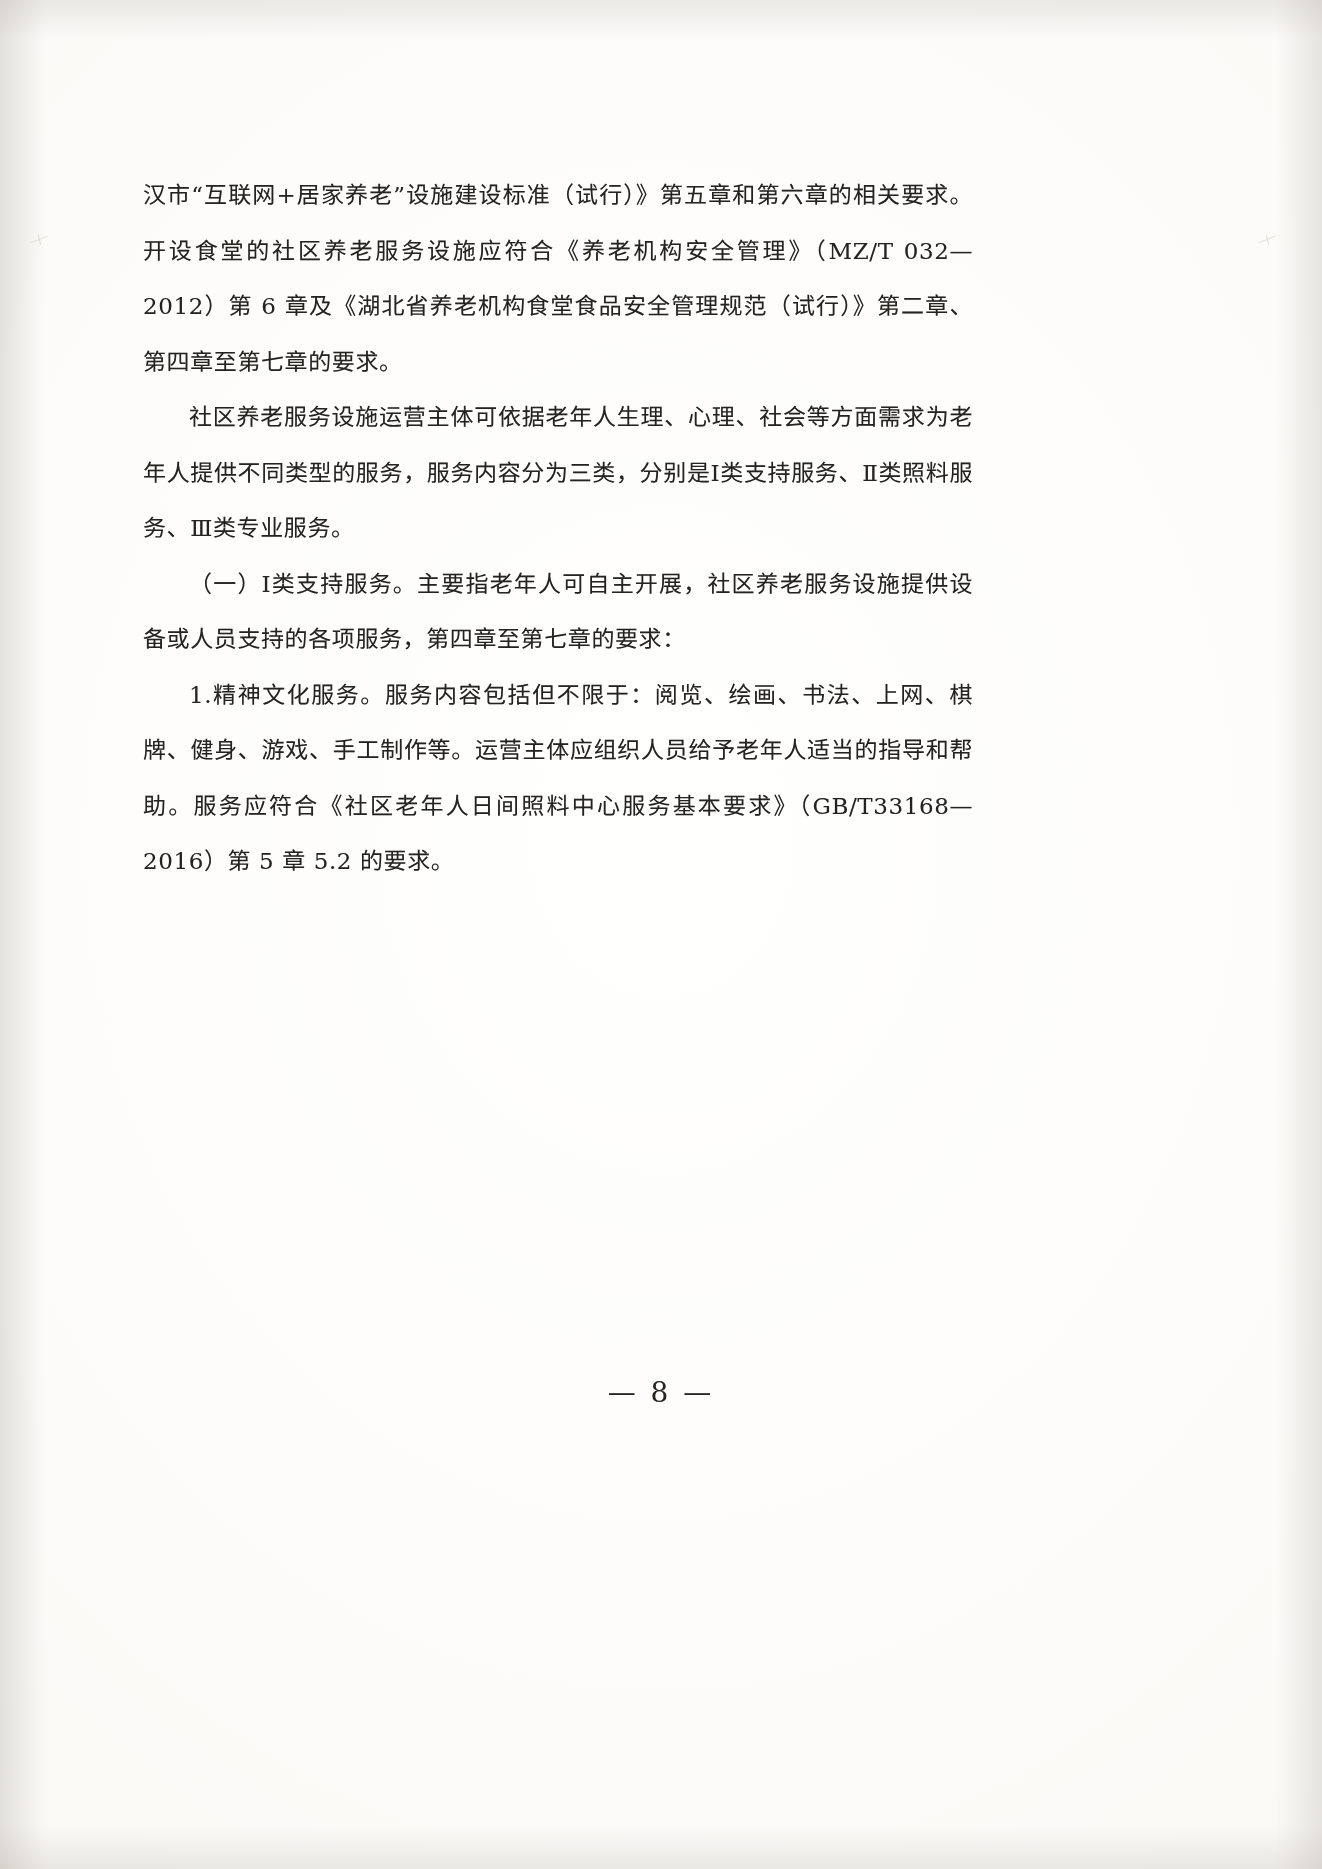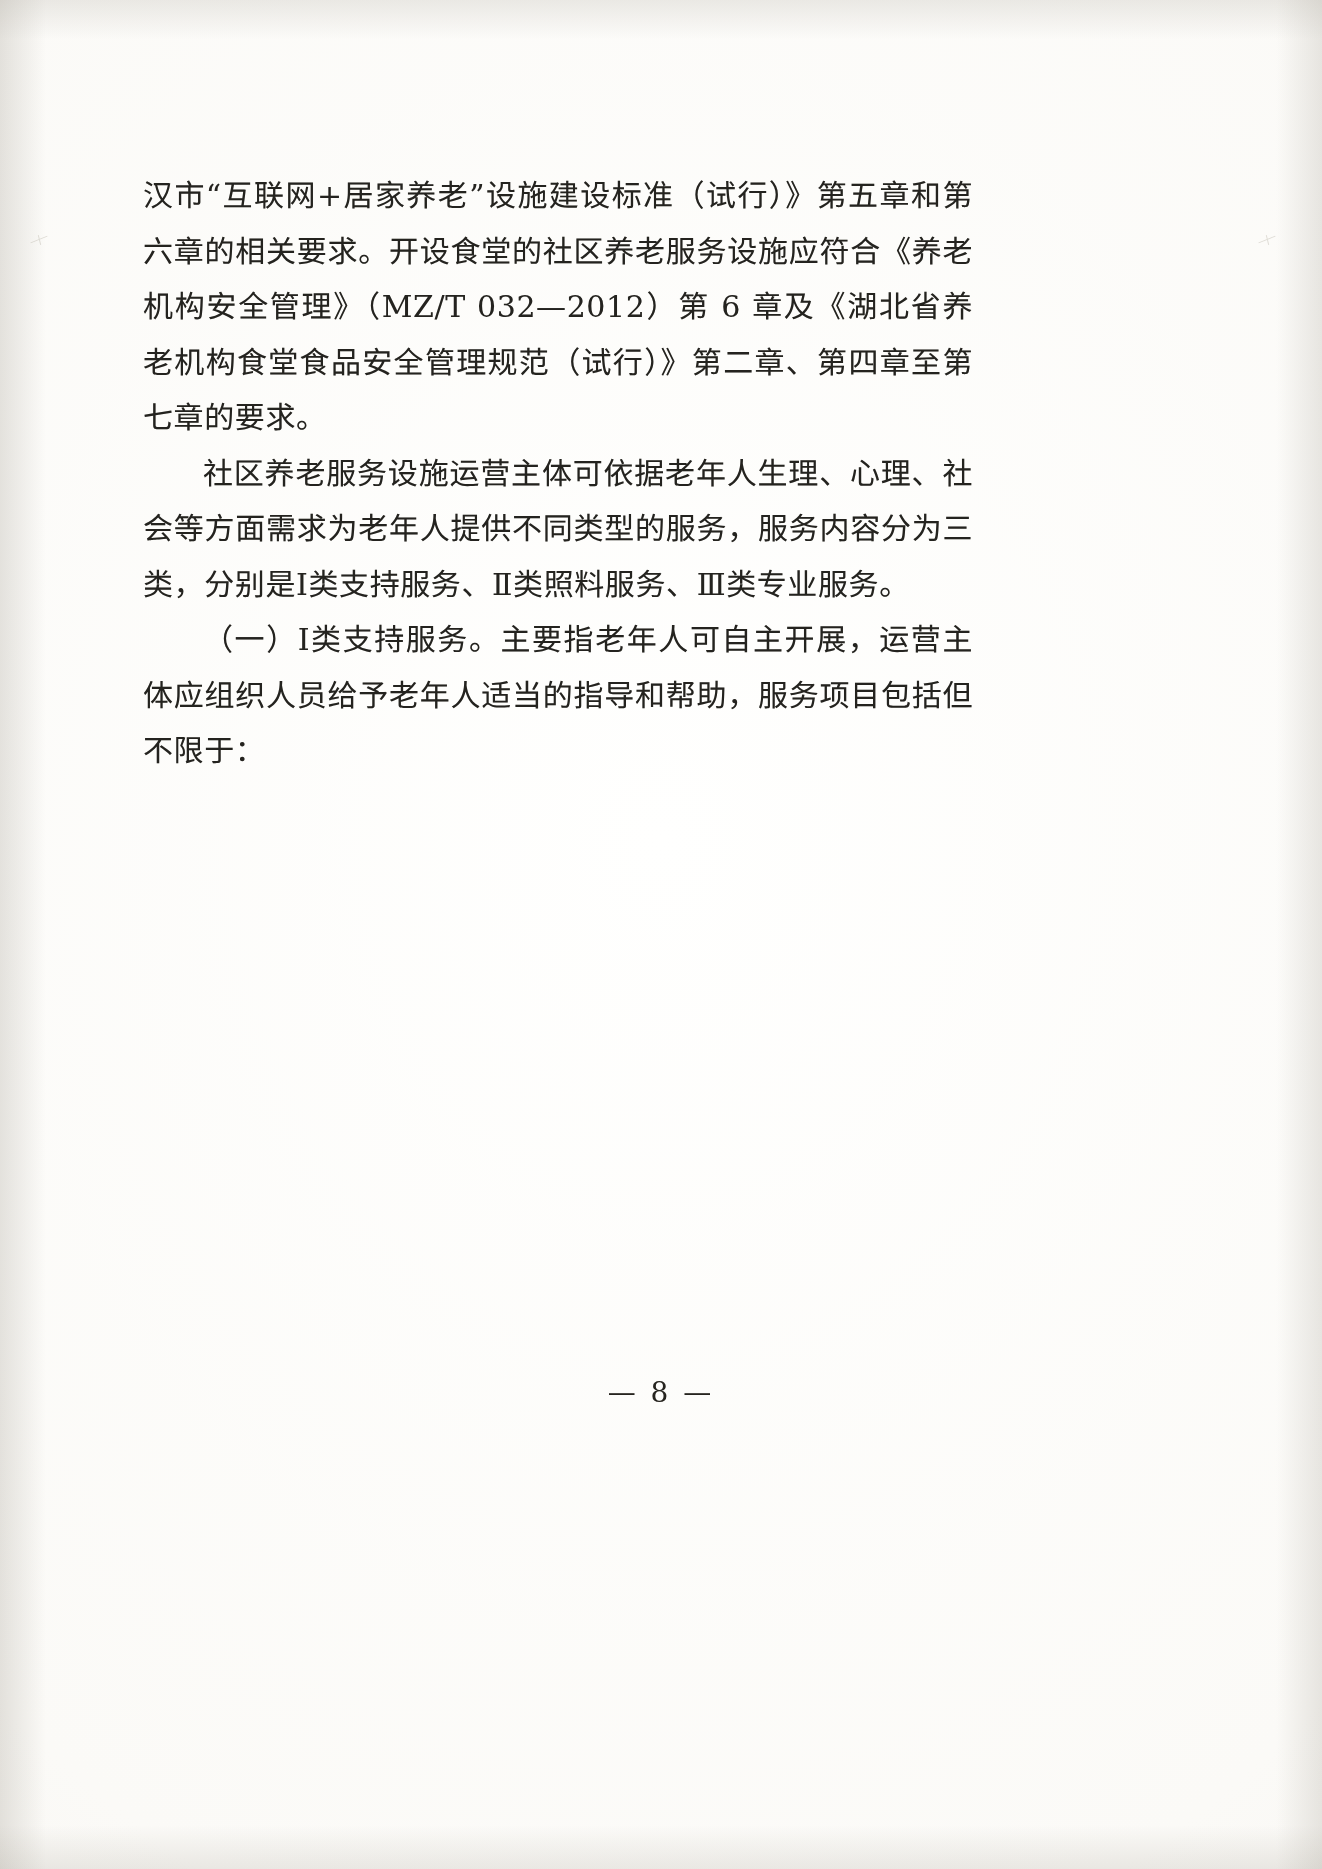--- a/index.html
+++ b/index.html
@@ -56,21 +56,21 @@
   .content {
     position: absolute;
     left: 143px;
     top: 168px;
     width: 830px;
   }
 
   p.para {
     margin: 0 0 0 0;
     font-family: "DejaVu Serif", "Liberation Serif", serif;
-    font-size: 30px;
+    font-size: 23px;
     line-height: 55.5px;
     color: #24231f;
     text-align: justify;
     text-justify: inter-ideograph;
     letter-spacing: 0.6px;
     -webkit-font-smoothing: antialiased;
   }
 
   p.indent { text-indent: 2em; }
 
@@ -109,22 +109,23 @@
   <div class="margin-tick tick-left"></div>
   <div class="margin-tick tick-right"></div>
 
   <div class="content">
 
     <p class="para">汉市“互联网+居家养老”设施建设标准（试行）》第五章和第六章的相关要求。开设食堂的社区养老服务设施应符合《养老机构安全管理》（MZ/T 032—2012）第 6 章及《湖北省养老机构食堂食品安全管理规范（试行）》第二章、第四章至第七章的要求。</p>
 
 
     <p class="para indent">社区养老服务设施运营主体可依据老年人生理、心理、社会等方面需求为老年人提供不同类型的服务，服务内容分为三类，分别是Ⅰ类支持服务、Ⅱ类照料服务、Ⅲ类专业服务。</p>
 
-    <p class="para indent">（一）Ⅰ类支持服务。主要指老年人可自主开展，运营主体应组织人员给予老年人适当的指导和帮助，服务项目包括但不限于：</p>
+    <p class="para indent">（一）Ⅰ类支持服务。主要指老年人可自主开展，社区养老服务设施提供设备或人员支持的各项服务，第四章至第七章的要求：</p>
 
+    <p class="para indent">1.精神文化服务。服务内容包括但不限于：阅览、绘画、书法、上网、棋牌、健身、游戏、手工制作等。运营主体应组织人员给予老年人适当的指导和帮助。服务应符合《社区老年人日间照料中心服务基本要求》（GB/T33168—2016）第 5 章 5.2 的要求。</p>
 
 
 
   </div>
 
   <div class="page-number">— 8 —</div>
 
 </div>
 
 </body></html>

